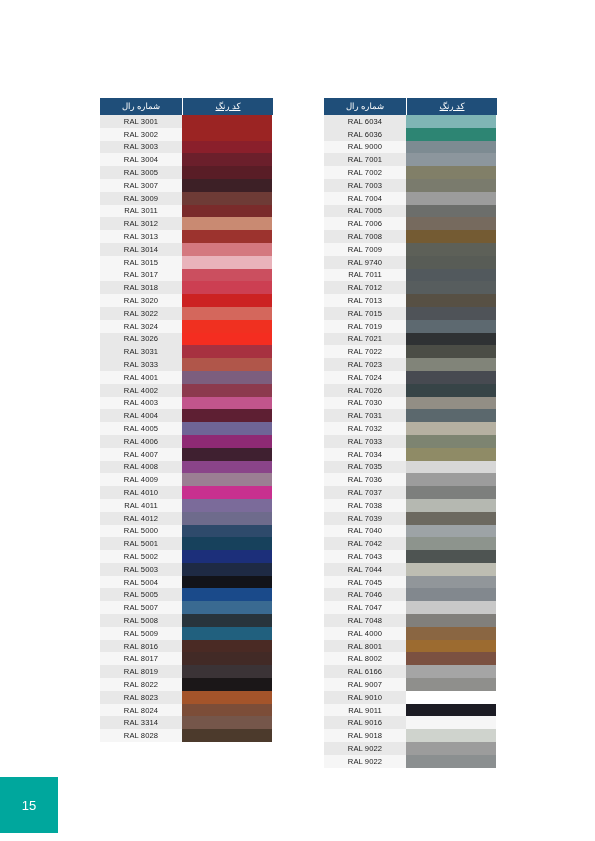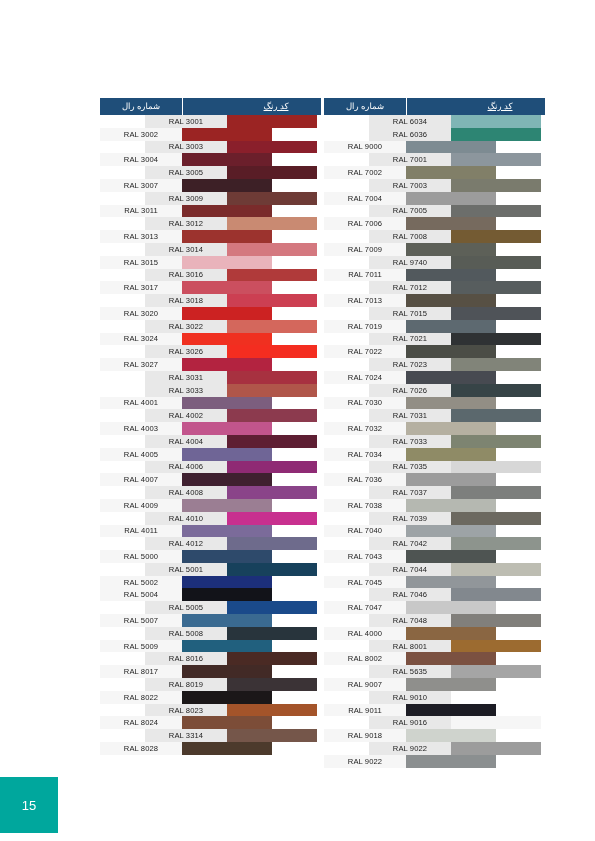--- a/index.html
+++ b/index.html
@@ -43,21 +43,20 @@
     left: 100px;
     top: 98px;
   }
   .table.right {
     left: 324px;
     top: 98px;
   }
   .thead-row {
     display: flex;
     background: #1f4e79;
-    gap: 48px;
   }
   .th {
     color: #ffffff;
     font-size: 8.5px;
     text-align: center;
     padding: 3px 0 4px 0;
     direction: rtl;
     letter-spacing: 0.2px;
   }
   .th.code {
@@ -77,21 +76,20 @@
     font-size: 7.6px;
     color: #222222;
     display: flex;
     align-items: center;
     justify-content: center;
     font-family: "Liberation Sans", sans-serif;
     letter-spacing: 0.1px;
   }
   .cell-code.odd {
     background: #e8e8e8;
-    margin-left: 45px;
   }
   .cell-code.even {
     background: #f6f6f6;
   }
   .cell-swatch {
     width: 90px;
   }
 </style>
 </head>
 <body>
@@ -146,24 +144,20 @@
         </div>
         <div class="trow">
           <div class="cell-code odd">RAL 3014</div>
           <div class="cell-swatch" style="background: rgb(212, 120, 127);"></div>
         </div>
         <div class="trow">
           <div class="cell-code even">RAL 3015</div>
           <div class="cell-swatch" style="background: rgb(233, 179, 187);"></div>
         </div>
         <div class="trow">
-          <div class="cell-code odd">RAL 3016</div>
-          <div class="cell-swatch" style="background: rgb(176, 58, 58);"></div>
-        </div>
-        <div class="trow">
           <div class="cell-code even">RAL 3017</div>
           <div class="cell-swatch" style="background: rgb(203, 79, 95);"></div>
         </div>
         <div class="trow">
           <div class="cell-code odd">RAL 3018</div>
           <div class="cell-swatch" style="background: rgb(204, 63, 82);"></div>
         </div>
         <div class="trow">
           <div class="cell-code even">RAL 3020</div>
           <div class="cell-swatch" style="background: rgb(204, 34, 34);"></div>
@@ -174,24 +168,20 @@
         </div>
         <div class="trow">
           <div class="cell-code even">RAL 3024</div>
           <div class="cell-swatch" style="background: rgb(240, 48, 32);"></div>
         </div>
         <div class="trow">
           <div class="cell-code odd">RAL 3026</div>
           <div class="cell-swatch" style="background: rgb(244, 45, 32);"></div>
         </div>
         <div class="trow">
-          <div class="cell-code even">RAL 3027</div>
-          <div class="cell-swatch" style="background: rgb(179, 35, 64);"></div>
-        </div>
-        <div class="trow">
           <div class="cell-code odd">RAL 3031</div>
           <div class="cell-swatch" style="background: rgb(167, 49, 64);"></div>
         </div>
         <div class="trow">
           <div class="cell-code odd">RAL 3033</div>
           <div class="cell-swatch" style="background: rgb(176, 86, 74);"></div>
         </div>
         <div class="trow">
           <div class="cell-code even">RAL 4001</div>
           <div class="cell-swatch" style="background: rgb(124, 94, 126);"></div>
@@ -244,20 +234,24 @@
           <div class="cell-code even">RAL 5000</div>
           <div class="cell-swatch" style="background: rgb(46, 74, 107);"></div>
         </div>
         <div class="trow">
           <div class="cell-code odd">RAL 5001</div>
           <div class="cell-swatch" style="background: rgb(23, 65, 92);"></div>
         </div>
         <div class="trow">
           <div class="cell-code even">RAL 5002</div>
           <div class="cell-swatch" style="background: rgb(28, 47, 122);"></div>
+        </div>
+        <div class="trow">
+          <div class="cell-code odd">RAL 5003</div>
+          <div class="cell-swatch" style="background: rgb(30, 42, 68);"></div>
         </div>
         <div class="trow">
           <div class="cell-code even">RAL 5004</div>
           <div class="cell-swatch" style="background: rgb(18, 19, 25);"></div>
         </div>
         <div class="trow">
           <div class="cell-code odd">RAL 5005</div>
           <div class="cell-swatch" style="background: rgb(26, 74, 138);"></div>
         </div>
         <div class="trow">
@@ -479,21 +473,21 @@
         </div>
         <div class="trow">
           <div class="cell-code odd">RAL 8001</div>
           <div class="cell-swatch" style="background: rgb(156, 107, 48);"></div>
         </div>
         <div class="trow">
           <div class="cell-code even">RAL 8002</div>
           <div class="cell-swatch" style="background: rgb(123, 81, 65);"></div>
         </div>
         <div class="trow">
-          <div class="cell-code odd">RAL 5635</div>
+          <div class="cell-code odd">RAL 6166</div>
           <div class="cell-swatch" style="background: rgb(165, 165, 165);"></div>
         </div>
         <div class="trow">
           <div class="cell-code even">RAL 9007</div>
           <div class="cell-swatch" style="background: rgb(143, 143, 140);"></div>
         </div>
         <div class="trow">
           <div class="cell-code odd">RAL 9010</div>
           <div class="cell-swatch" style="background: rgb(255, 255, 255);"></div>
         </div>

